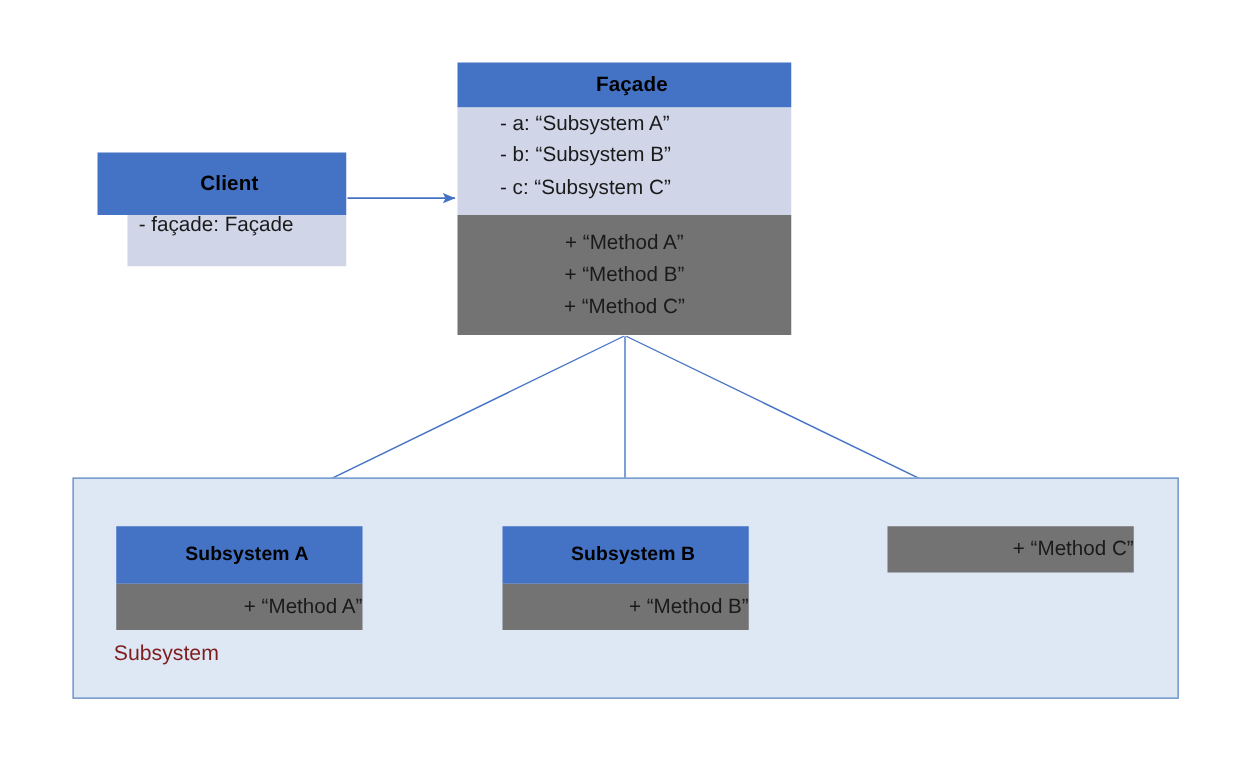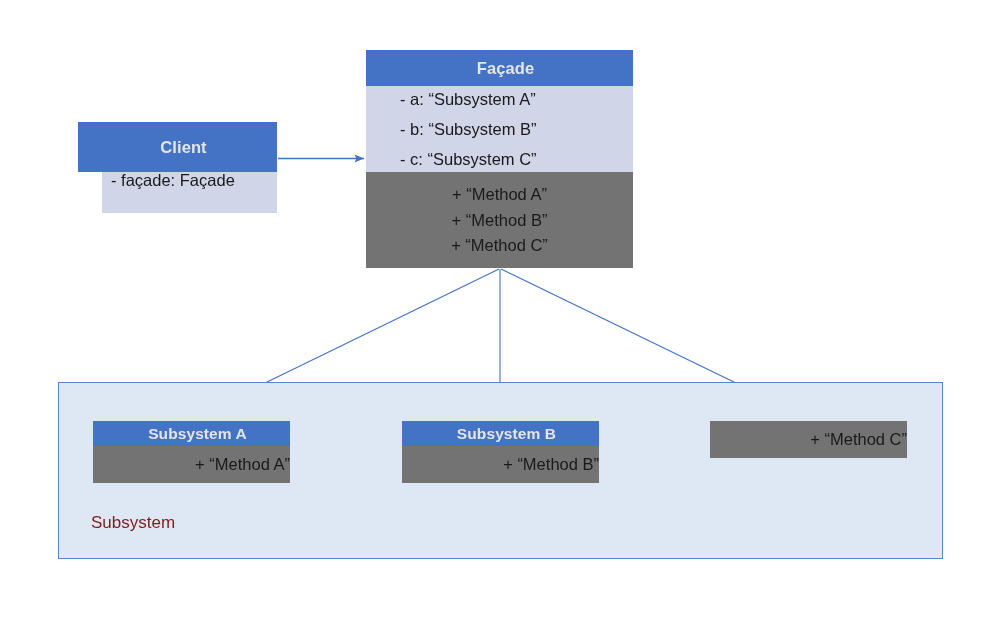--- a/index.html
+++ b/index.html
@@ -29,37 +29,37 @@
     pointer-events: none;
   }
 
   
   .uml-box {
     position: absolute;
     box-sizing: border-box;
   }
   .uml-header {
     background: #4472C4;
-    color: #e5e5e5;
+    color: #000000;
     font-weight: bold;
     text-align: center;
     display: flex;
     align-items: center;
     justify-content: center;
     box-sizing: border-box;
     letter-spacing: 0.1px;
     padding-left: 12px;
   }
   .uml-attrs {
     background: #D0D5E8;
     color: #1a1a1a;
     box-sizing: border-box;
     display: flex;
     flex-direction: column;
-    justify-content: space-between;
+    justify-content: flex-start;
   }
   .uml-ops {
     background: #737373;
     color: #1a1a1a;
     box-sizing: border-box;
     display: flex;
     flex-direction: column;
     justify-content: center;
     text-align: right;
   }
@@ -98,21 +98,21 @@
     position: absolute;
     left: 91px;
     top: 513px;
     font-size: 17px;
     color: #7f1d1d;
     white-space: nowrap;
   }
 
   
   .sub-box { top: 421px; width: 197px; }
-  .sub-box .uml-header { height: 25px; font-size: 15.5px; }
+  .sub-box .uml-header { height: 46px; font-size: 15.5px; }
   .sub-box .uml-ops { height: 37px; padding-left: 9px; justify-content: center; }
   .sub-box .uml-ops .line { font-size: 16.5px; }
   #sub-box-0 { left: 93px; }
   #sub-box-1 { left: 402px; }
   #sub-box-2 { left: 710px; }
 </style>
 </head>
 <body>
 
 <div id="canvas">

